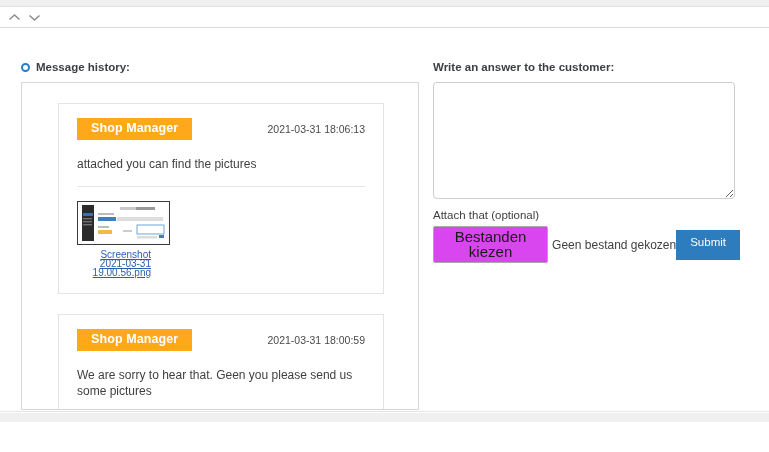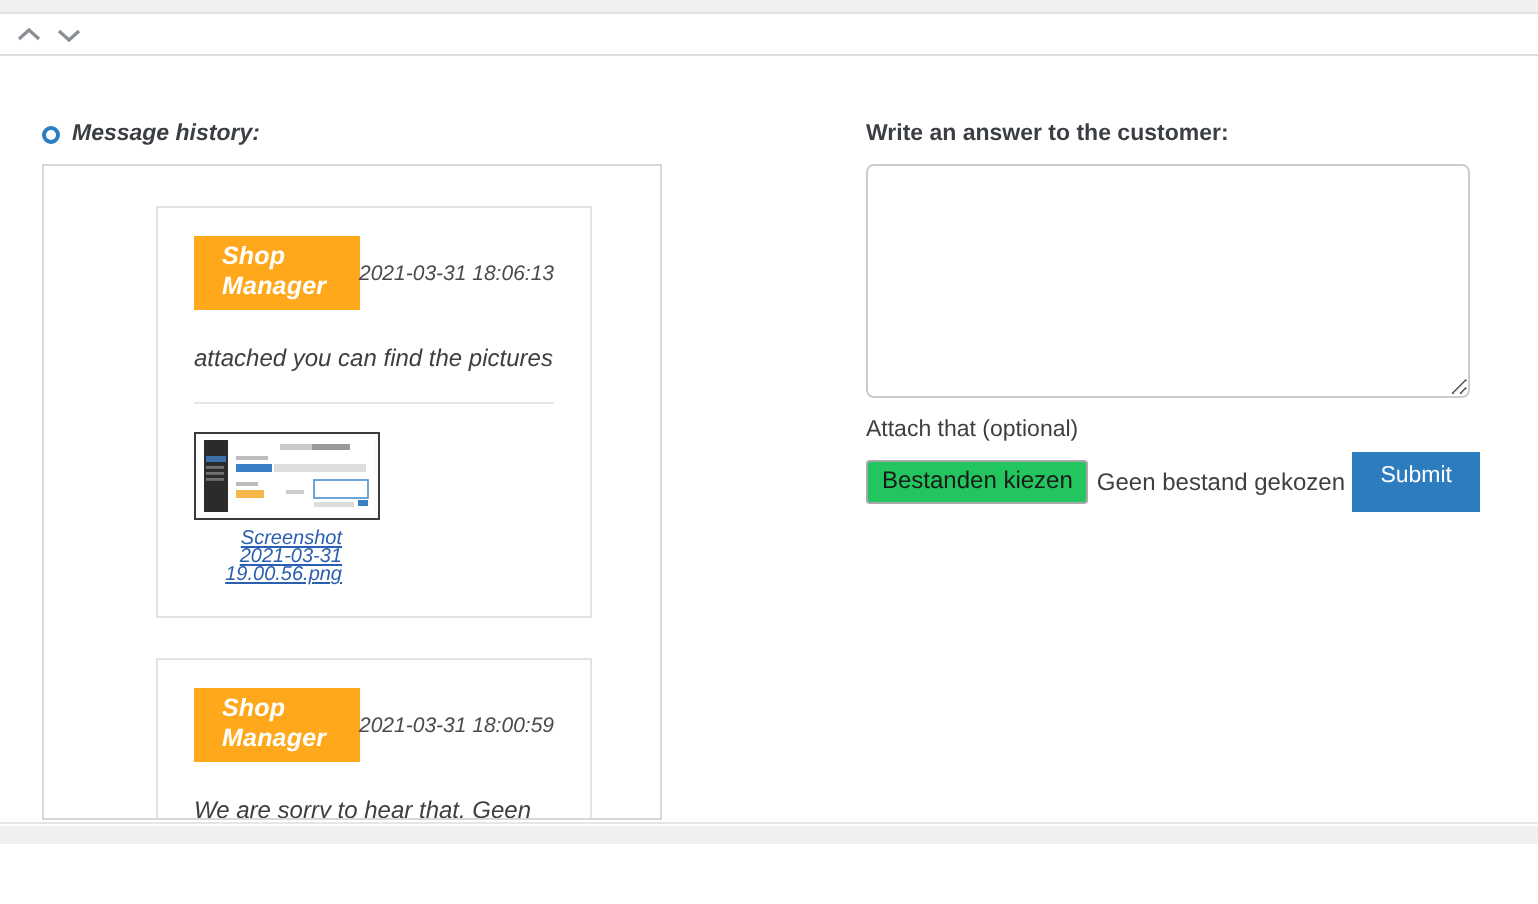--- a/index.html
+++ b/index.html
@@ -47,22 +47,21 @@
     height: 394px;
     box-sizing: border-box;
     padding: 0;
     background: #ffffff;
   }
 
   .col-left {
     position: absolute;
     left: 21px;
     top: 32px;
-    width: 310px;
-    font-style: italic;
+    width: 398px;
   }
   .col-right {
     position: absolute;
     left: 433px;
     top: 32px;
     width: 307px;
   }
 
   .section-label {
     font-size: 11.5px;
@@ -89,21 +88,21 @@
     background: #ffffff;
     height: 328px;
     box-sizing: border-box;
     padding: 12px 16px;
     overflow: hidden;
   }
 
   .msg-card {
     border: 1px solid #e4e4e4;
     background: #ffffff;
-    margin: 8px 18px 20px 40px;
+    margin: 8px 18px 20px 20px;
     padding: 14px 18px 16px 18px;
     box-sizing: border-box;
   }
 
   .msg-head {
     display: flex;
     align-items: center;
     justify-content: space-between;
     margin-bottom: 14px;
   }
@@ -194,23 +193,23 @@
     line-height: 14px;
   }
 
   .file-row {
     margin-top: 4px;
     display: flex;
     align-items: center;
   }
   .file-btn {
     font-family: "Liberation Sans", sans-serif;
-    font-size: 12px;
+    font-size: 15px;
     color: #1a1a1a;
-    background: #22c55e;
+    background: #d946ef;
     border: 1px solid #a9a9a9;
     border-radius: 2px;
     padding: 2px 7px 3px 7px;
     line-height: 15px;
     cursor: pointer;
   }
   .file-status {
     font-size: 12px;
     color: #3f3f3f;
     margin-left: 4px;

